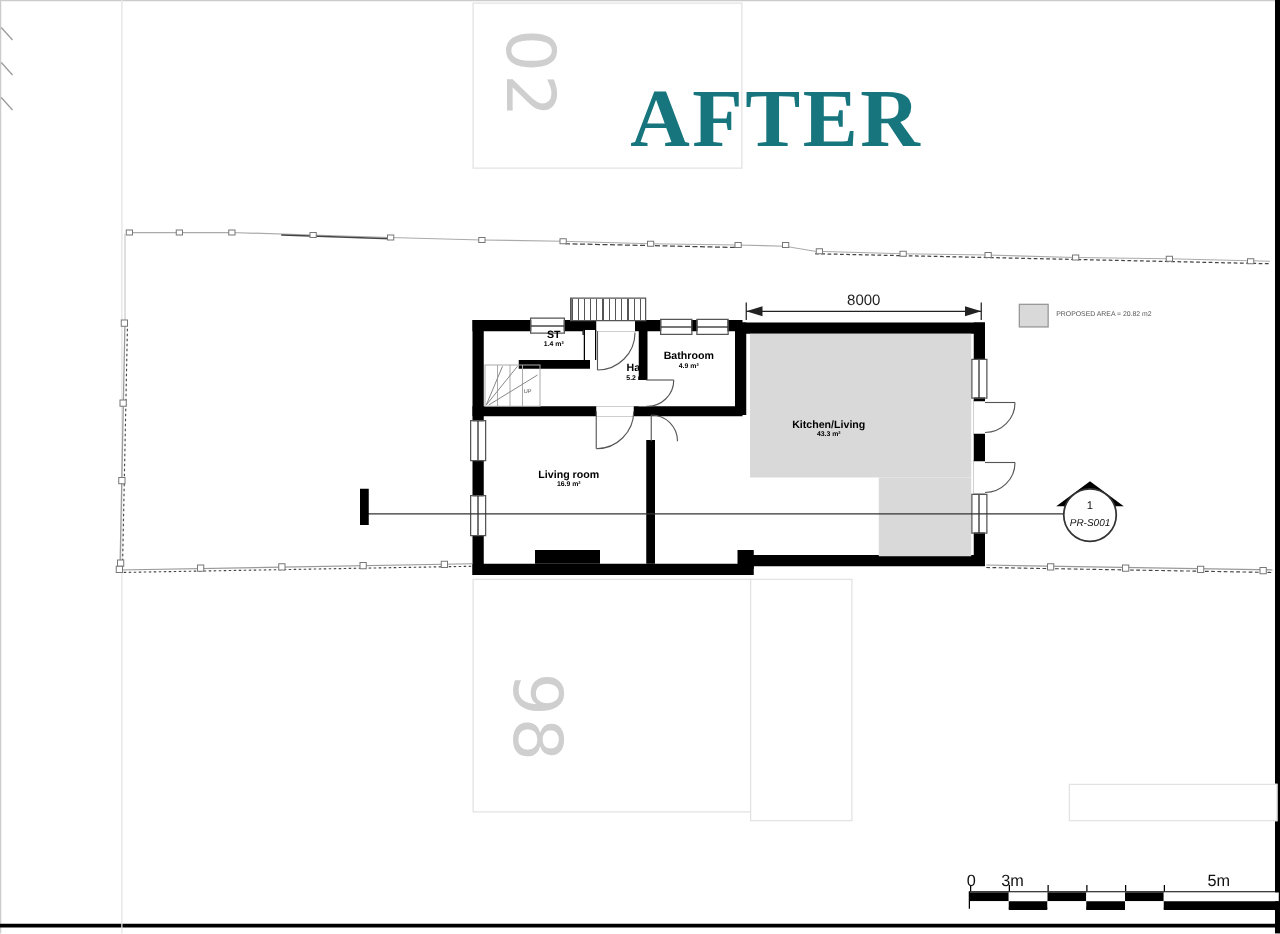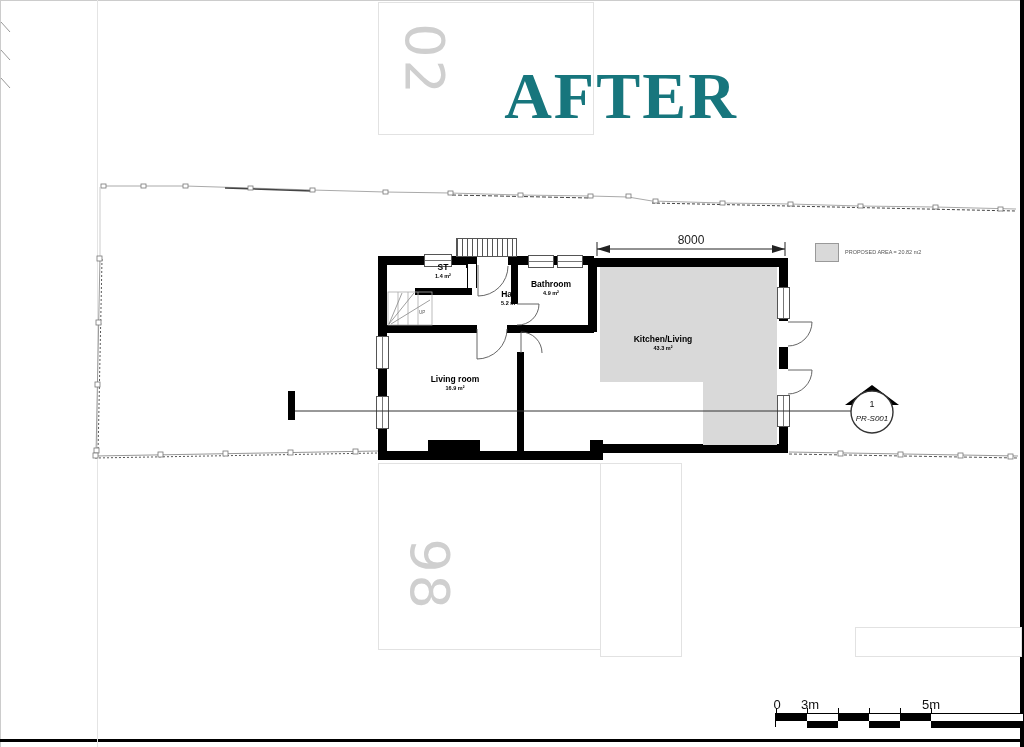--- a/index.html
+++ b/index.html
@@ -230,21 +230,21 @@
   <div class="tinytext" style="left:691px;top:233px;transform:translateX(-50%);font-size:12px;color:#222;">8000</div>
 
   <div class="abs proposed-fill" style="left: 815px; top: 243px; width: 24px; height: 19px; border: 1px solid rgb(153, 153, 153); box-sizing: border-box; background: rgb(217, 217, 217);"></div>
   <div class="tinytext" style="left:845px;top:249px;font-size:5.5px;color:#555;">PROPOSED AREA = 20.82 m2</div>
 
   <div class="tinytext" style="left:872px;top:399px;transform:translateX(-50%);font-size:9px;color:#111;">1</div>
   <div class="tinytext" style="left:872px;top:414px;transform:translateX(-50%);font-size:8px;color:#111;font-style:italic;">PR-S001</div>
 
   <div class="sb-label" style="left:777px;top:697px;">0</div>
   <div class="sb-label" style="left:810px;top:697px;">3m</div>
-  <div class="sb-label" style="left:931px;top:697px;text-align:center;">5m</div>
+  <div class="sb-label" style="left:975px;top:697px;text-align:center;">5m</div>
   <div class="abs" style="left:776px;top:708px;width:1px;height:5px;background:#000;"></div>
   <div class="abs" style="left:807px;top:708px;width:1px;height:5px;background:#000;"></div>
   <div class="abs" style="left:838px;top:708px;width:1px;height:5px;background:#000;"></div>
   <div class="abs" style="left:869px;top:708px;width:1px;height:5px;background:#000;"></div>
   <div class="abs" style="left:900px;top:708px;width:1px;height:5px;background:#000;"></div>
   <div class="abs" style="left:931px;top:708px;width:1px;height:5px;background:#000;"></div>
   <div id="scalebar">
     <div class="sb-row">
       <div class="sb-block" style="width:31px;background:#000;"></div>
       <div class="sb-block" style="width:31px;background:#fff;"></div>

